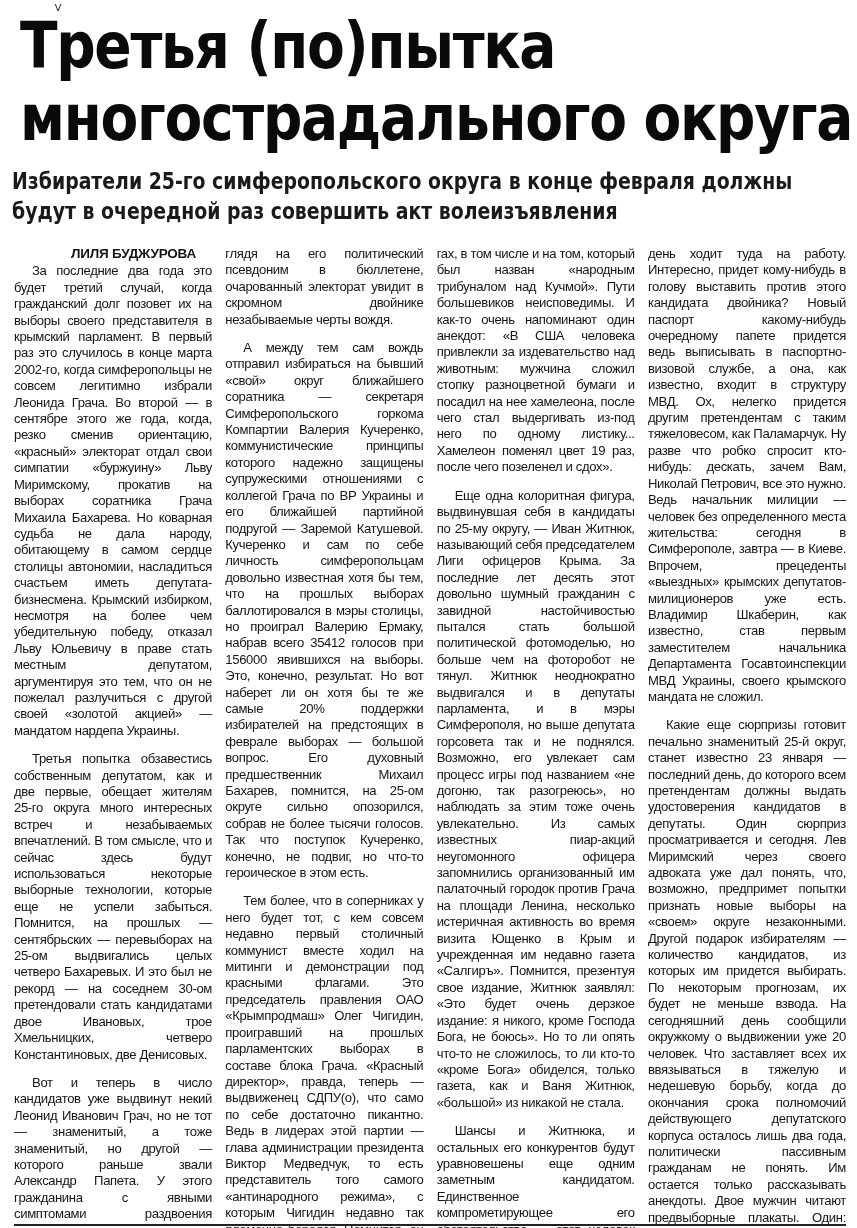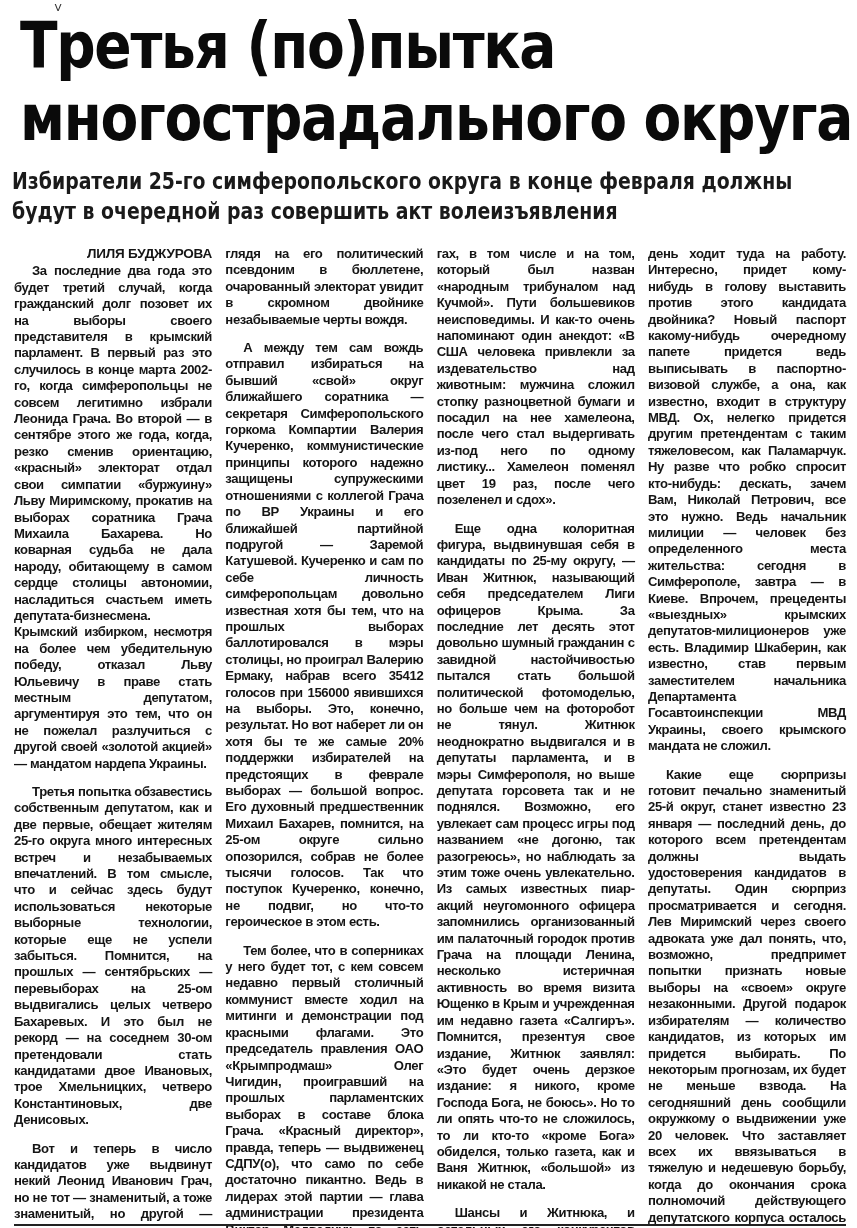--- a/index.html
+++ b/index.html
@@ -25,25 +25,25 @@
     .columns {
       position: absolute; left: 14px; top: 246px; width: 832px; height: 976px;
       display: flex; justify-content: space-between;
     }
     .col {
       width: 198px; font-size: 13.1px; line-height: 16.4px;
       text-align: justify; hyphens: manual; color: #151515;
       font-family: "Liberation Sans Narrow", "Liberation Sans", sans-serif;
       letter-spacing: -0.35px;
     }
-    .col p { margin: 0; text-indent: 18px; font-weight: bold; }
+    .col p { margin: 0; text-indent: 18px; }
     .col p.cont { text-indent: 0; }
     .col p + p { margin-top: 12px; }
     .byline {
-      text-align: right; font-weight: bold; font-size: 13.5px; margin: 0 0 1px 0;
+      text-align: right; font-weight: bold; font-size: 13.5px; margin: 0 16px 1px 0;
       letter-spacing: -0.2px;
     }
     .rule {
       position: absolute; left: 14px; top: 1224px; width: 832px; height: 2px; background: #222;
     }
     .mark {
       position: absolute; left: 54px; top: 0px; font-size: 14px; color: #333;
     }
   </style>
 </head>

